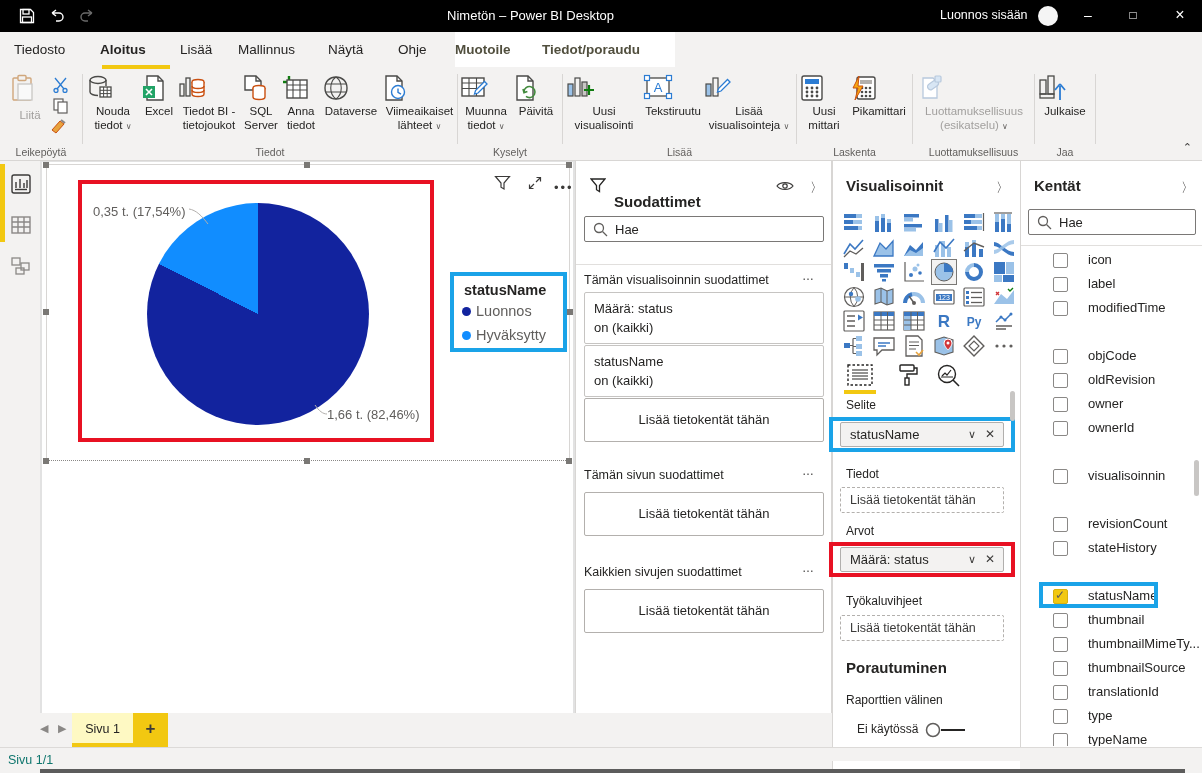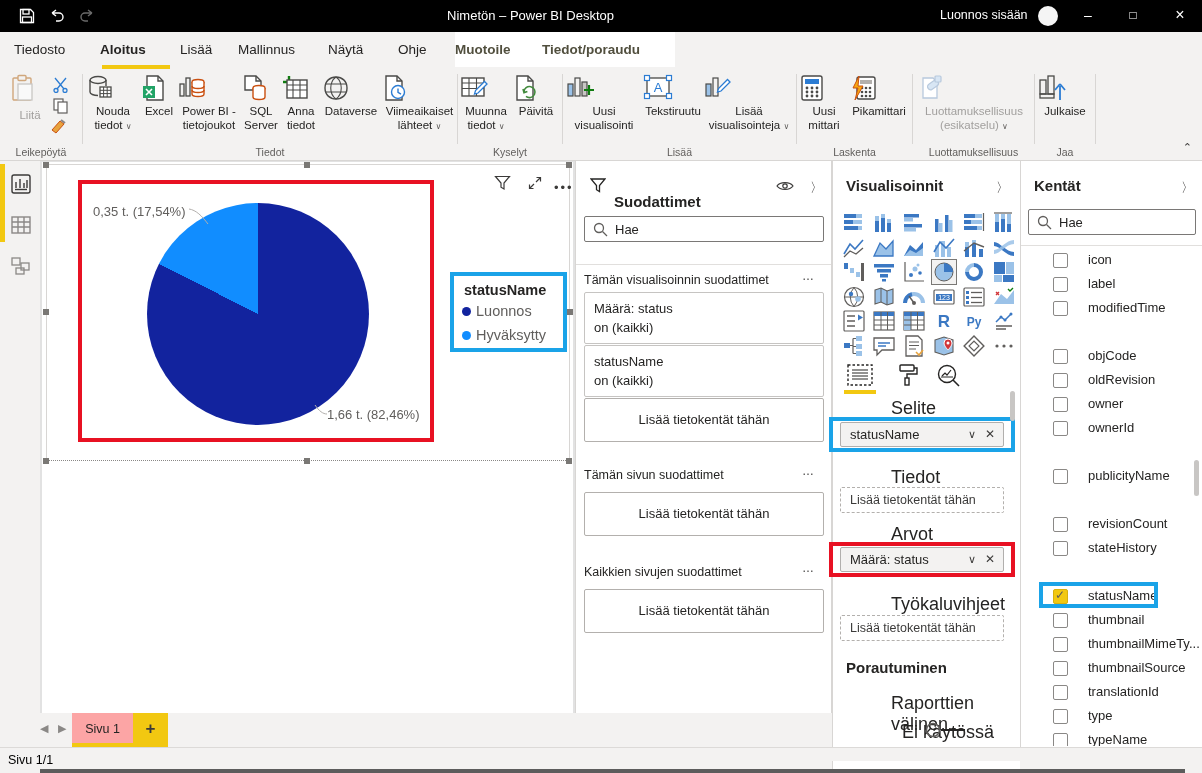--- a/index.html
+++ b/index.html
@@ -65,41 +65,41 @@
 .searchbox span { position:absolute; left:30px; top:5px; }
 .f-section { position:absolute; font-size:12.5px; color:#252423; }
 .f-dots { position:absolute; font-size:12px; color:#3b3a39; letter-spacing:1px; }
 .f-card { position:absolute; left:8px; width:240px; border:1px solid #c6c4c2; border-radius:2px; background:#fff; padding:6px 9px; font-size:13px; color:#252423; line-height:19px; }
 .f-drop { position:absolute; left:8px; width:240px; height:44px; border:1px solid #b3b0ad; border-radius:2px; background:#fff; font-size:13px; color:#252423; text-align:center; line-height:42px; }
 
 
 .vizgrid { position:absolute; left:9px; top:50px; width:176px; }
 .vicon { position:absolute; width:24px; height:24px; }
 .vicon.sel { outline:1px solid #7a7875; background:#f3f2f1; }
-.welllabel { position:absolute; left:13px; font-size:18px; color:#252423;margin-left:45px; }
+.welllabel { position:absolute; left:13px; font-size:12px; color:#252423; }
 .pill { position:absolute; left:7px; width:164px; height:25px; background:#f3f2f1; border:1px solid #b1afad; border-radius:2px; font-size:13px; color:#252423; line-height:23px; padding-left:9px; }
 .pill .pv { position:absolute; right:27px; top:0px; color:#3b3a39; font-size:11px; }
 .pill .px { position:absolute; right:8px; top:0px; color:#3b3a39; font-size:12px; }
 .vdrop { position:absolute; left:7px; width:164px; height:26px; border:1px dashed #b3b0ad; border-radius:2px; background:#fff; font-size:12.5px; color:#3b3a39; line-height:24px; padding-left:9px; }
 .drill-title { position:absolute; left:13px; font-size:15px; font-weight:bold; color:#252423; }
 
 
 .frow { position:absolute; left:0; width:100%; height:24px; }
 .fcheck { position:absolute; left:32px; top:4px; width:15px; height:15px; border:1.5px solid #8a8886; border-radius:2px; background:#fff; }
 .fcheck.on { background:#f2c811; border-color:#d8b00e; }
 .fcheck.on::after { content:"✓"; position:absolute; left:1px; top:-2px; font-size:12px; color:#605e5c; }
 .flabel { position:absolute; left:67px; top:3px; font-size:13px; color:#252423; }
 
 
 .tabstrip { position:absolute; left:0; top:713px; width:832px; height:34px; background:#f3f2f1; }
-.pagetab { position:absolute; left:72px; top:0; width:61px; height:34px; background:#fca5a5; text-align:center; font-size:12.5px; color:#252423; line-height:32px; }
+.pagetab { position:absolute; left:72px; top:0; width:61px; height:34px; background:#fef9c3; text-align:center; font-size:12.5px; color:#252423; line-height:32px; }
 .pagetab::after { content:""; position:absolute; left:0; right:0; bottom:0; height:4px; background:#f2c811; }
 .plustab { position:absolute; left:133px; top:0; width:35px; height:34px; background:#f2c811; color:#3b3a39; font-size:17px; font-weight:bold; text-align:center; line-height:32px; }
 .navarrow { position:absolute; top:9px; font-size:11px; color:#8a8886; }
-.statusbar { position:absolute; left:0; top:747px; width:1202px; height:14px; background:#f3f2f1; border-top:1px solid #dcdad8; font-size:12.5px; color:#000000;padding-left:36px; }
+.statusbar { position:absolute; left:0; top:747px; width:1202px; height:14px; background:#f3f2f1; border-top:1px solid #dcdad8; font-size:12.5px; color:#0f766e;padding-left:36px; }
 .statusbar .stext { position:absolute; left:8px; top:5px; }
 .hscroll { position:absolute; left:40px; top:21px; width:1145px; height:4px; background:#5c5c5c; }
 svg { display:block; }
 </style>
 </head>
 <body>
 
 <div id="app">
 
   <div class="titlebar">
@@ -202,21 +202,21 @@
         <div class="rbtn" style="left: 94px; width: 64px;">
           <span class="ricon">
             <svg width="30" height="28" viewBox="0 0 30 28">
               <rect x="3" y="10" width="4" height="12" fill="none" stroke="#4a4a48" stroke-width="1.3"></rect>
               <rect x="9" y="4" width="4" height="18" fill="none" stroke="#4a4a48" stroke-width="1.3"></rect>
               <ellipse cx="21" cy="8" rx="6" ry="2.5" fill="#fff" stroke="#ca5010" stroke-width="1.4"></ellipse>
               <path d="M15 8 v12 c0 1.5 2.7 2.5 6 2.5 s6 -1 6 -2.5 v-12" fill="#fff" stroke="#ca5010" stroke-width="1.4"></path>
               <path d="M15 12 c0 1.5 2.7 2.5 6 2.5 s6 -1 6 -2.5 M15 16 c0 1.5 2.7 2.5 6 2.5 s6 -1 6 -2.5" fill="none" stroke="#ca5010" stroke-width="1.4"></path>
             </svg>
           </span>
-          <div class="rlbl">Power BI -</div>
+          <div class="rlbl">Tiedot BI -</div>
           <div class="rlbl">tietojoukot</div>
         </div>
         <div class="rbtn" style="left: 158px; width: 40px;">
           <span class="ricon">
             <svg width="28" height="28" viewBox="0 0 28 28">
               <path d="M4 2 h11 l5 5 v9 h-16 z" fill="#fff" stroke="#4a4a48" stroke-width="1.4"></path>
               <path d="M15 2 v5 h5" fill="none" stroke="#4a4a48" stroke-width="1.4"></path>
               <ellipse cx="18" cy="14" rx="6" ry="2.5" fill="#fff" stroke="#ca5010" stroke-width="1.4"></ellipse>
               <path d="M12 14 v9 c0 1.5 2.7 2.5 6 2.5 s6 -1 6 -2.5 v-9" fill="#fff" stroke="#ca5010" stroke-width="1.4"></path>
             </svg>
@@ -887,21 +887,21 @@
         <div class="frow" style="top: 147px;">
           <span class="fcheck"></span>
                  <span class="flabel">owner</span>
         </div>
         <div class="frow" style="top: 171px;">
           <span class="fcheck"></span>
                  <span class="flabel">ownerId</span>
         </div>
         <div class="frow" style="top: 219px;">
           <span class="fcheck"></span>
-                 <span class="flabel">publicityName</span>
+                 <span class="flabel">visualisoinnin</span>
         </div>
         <div class="frow" style="top: 267px;">
           <span class="fcheck"></span>
                  <span class="flabel">revisionCount</span>
         </div>
         <div class="frow" style="top: 291px;">
           <span class="fcheck"></span>
                  <span class="flabel">stateHistory</span>
         </div>
         <div class="frow" style="top: 339px;">

